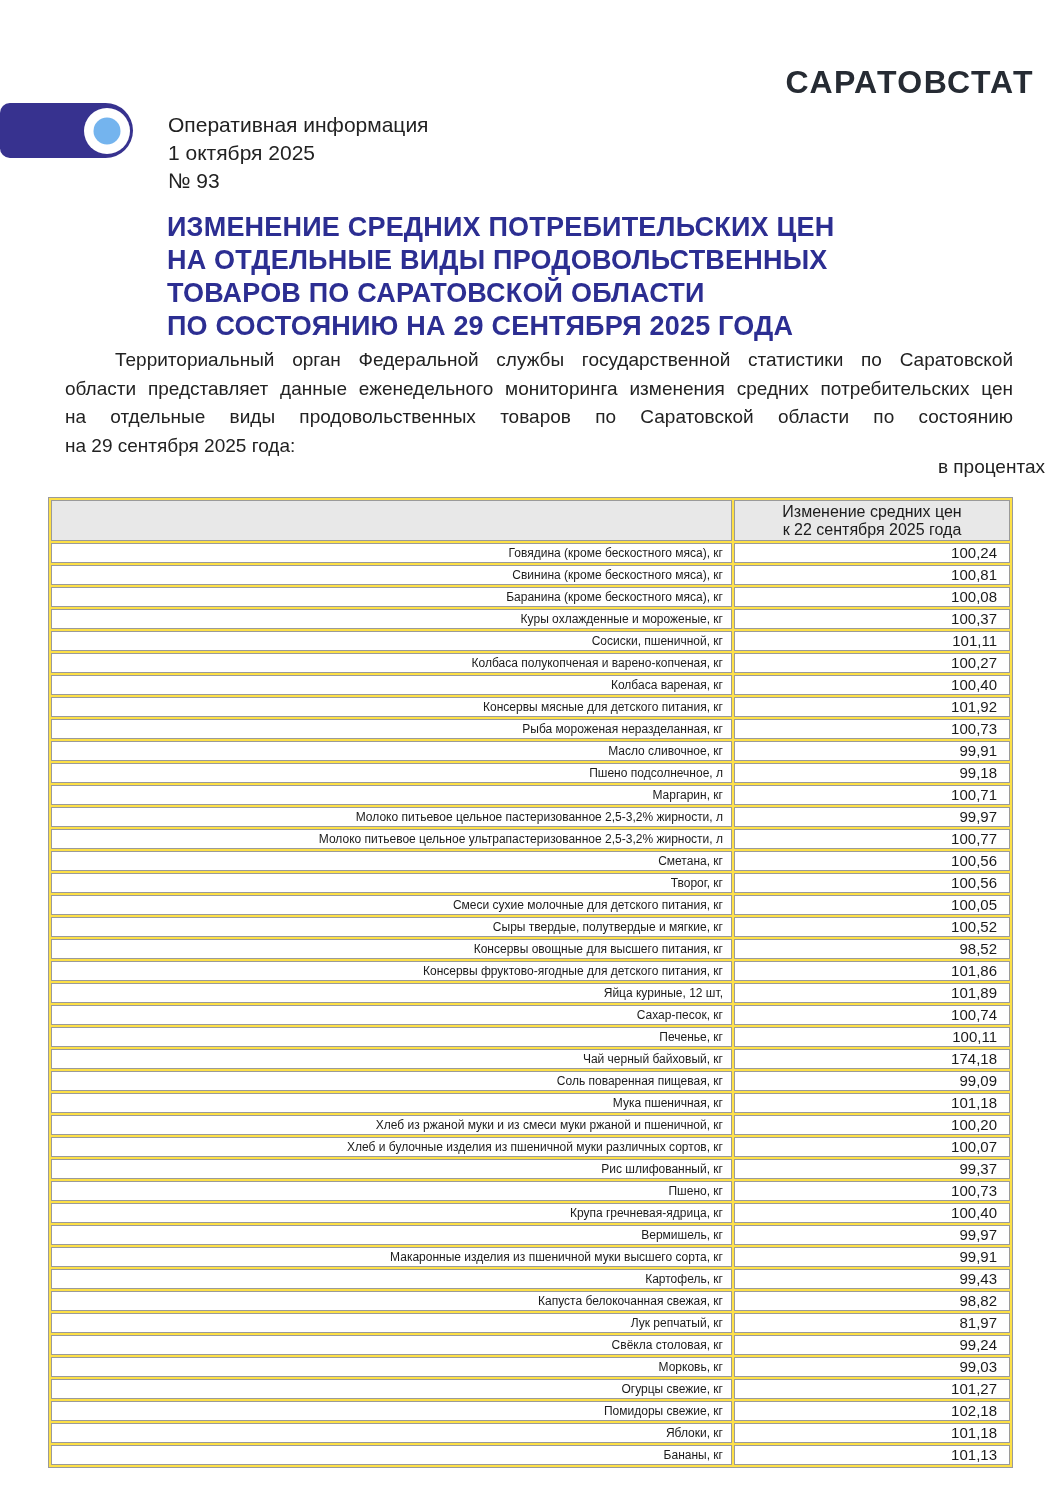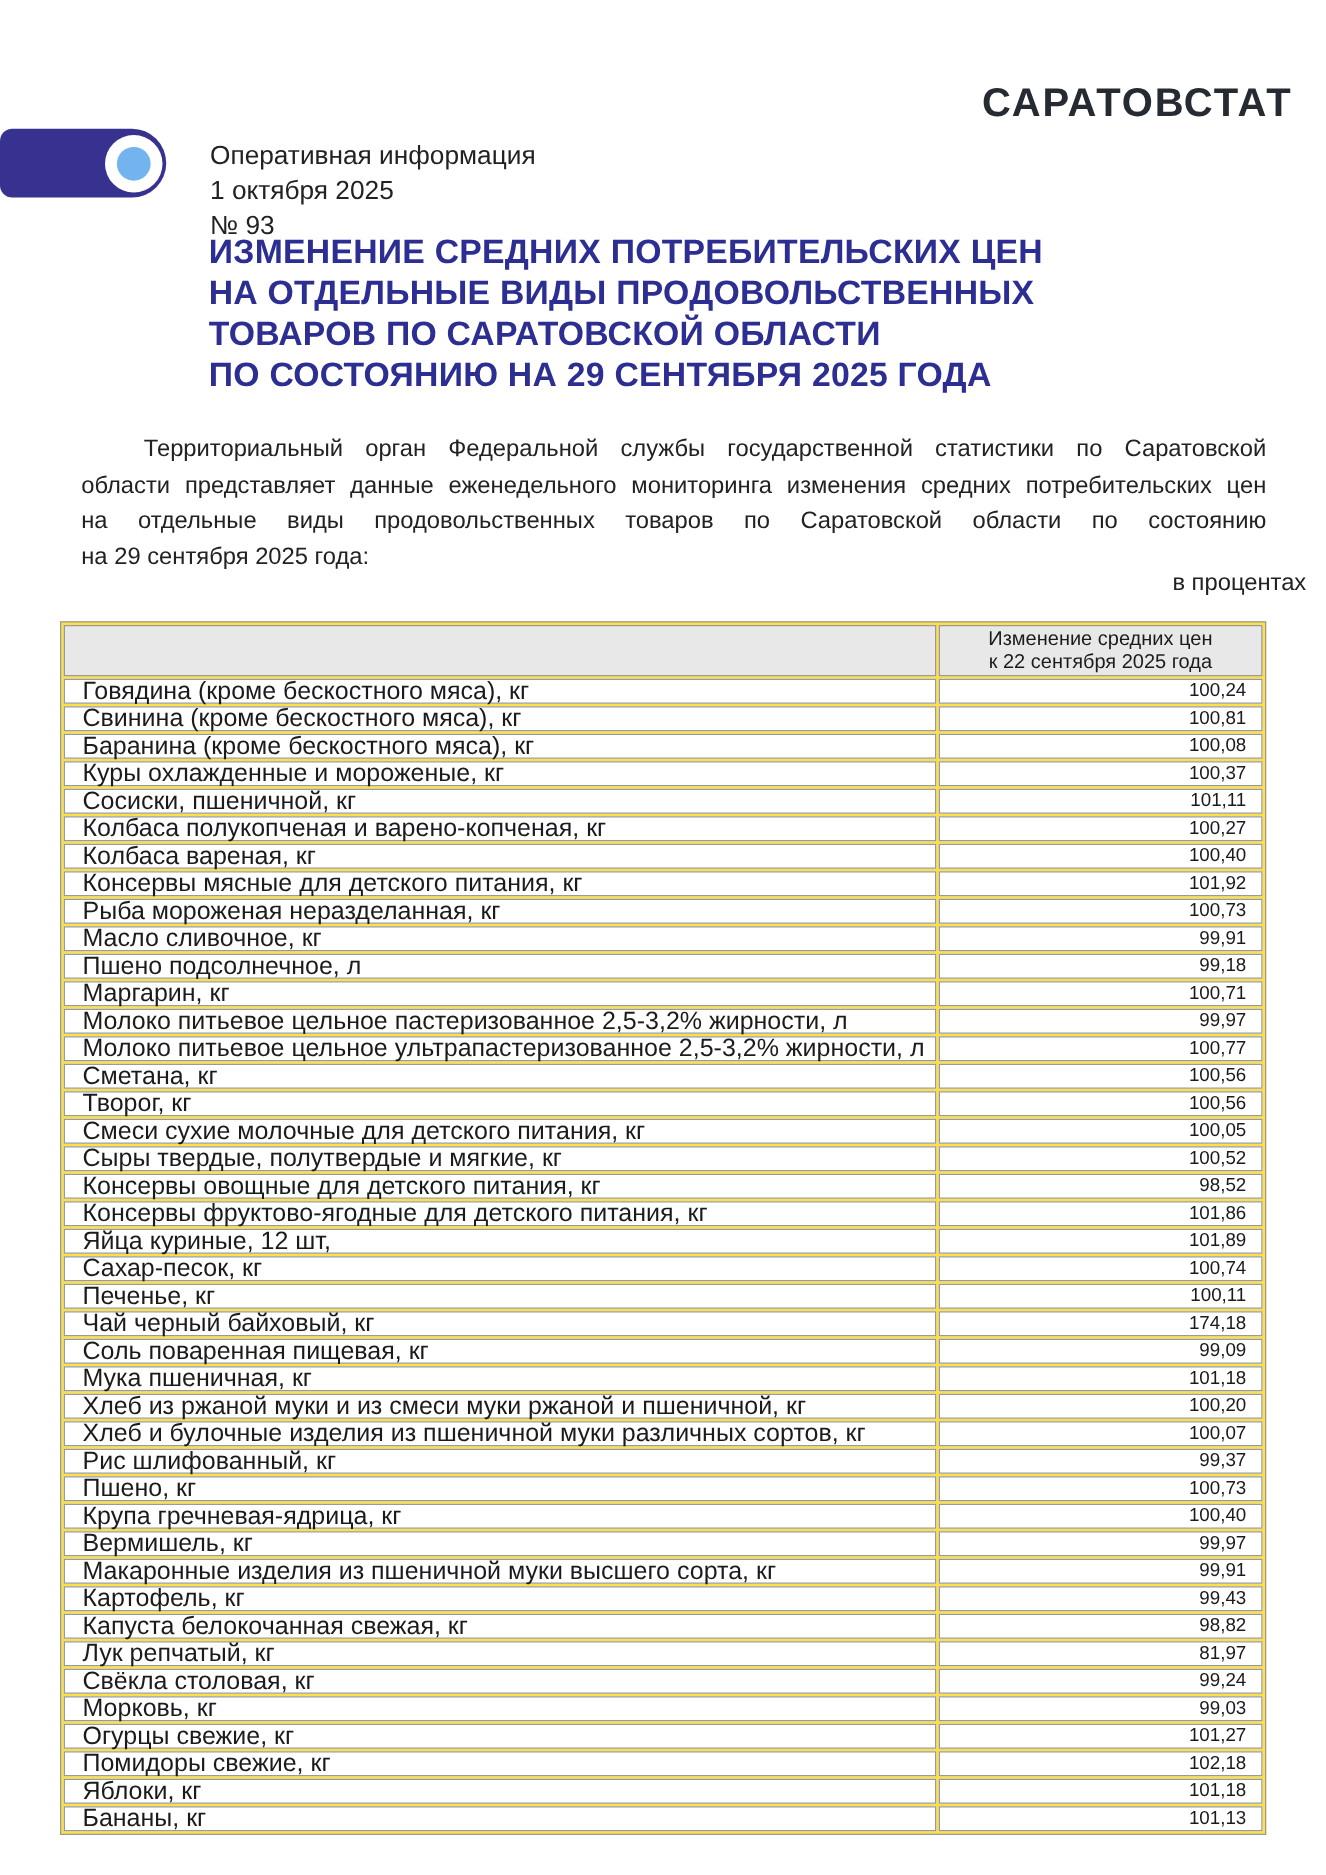--- a/index.html
+++ b/index.html
@@ -59,21 +59,21 @@
   .meta{
     position:absolute;
     left:168px; top:111px;
     font-size:21px;
     line-height:28px;
     color:#222222;
   }
   
   .title{
     position:absolute;
-    left:167px; top:185px;
+    left:167px; top:211px;
     margin:0;
     font-size:27px;
     font-weight:bold;
     line-height:33px;
     color:var(--indigo);
     letter-spacing:0.2px;
   }
   .title span{display:block;}
   
   .intro{
@@ -114,24 +114,24 @@
     background:var(--thead-bg);
     font-weight:normal;
     font-size:16px;
     line-height:17.5px;
     text-align:center;
     padding:2px 8px;
     vertical-align:middle;
   }
   th.name-col{ width:663px; }
   td.name-cell{
-    font-size:20px;
+    font-size:12px;
     line-height:16px;
     padding:1px 8px 1px 14px;
-    text-align:left;
+    text-align:right;
     white-space:nowrap;
   }
   td.value-cell{
     font-size:15px;
     line-height:16px;
     padding:1px 12px 1px 8px;
     text-align:right;
     white-space:nowrap;
   }
 </style>
@@ -247,21 +247,21 @@
         </tr>
         <tr>
           <td class="name-cell">Смеси сухие молочные для детского питания, кг</td>
           <td class="value-cell">100,05</td>
         </tr>
         <tr>
           <td class="name-cell">Сыры твердые, полутвердые и мягкие, кг</td>
           <td class="value-cell">100,52</td>
         </tr>
         <tr>
-          <td class="name-cell">Консервы овощные для детского питания, кг</td>
+          <td class="name-cell">Консервы овощные для высшего питания, кг</td>
           <td class="value-cell">98,52</td>
         </tr>
         <tr>
           <td class="name-cell">Консервы фруктово-ягодные для детского питания, кг</td>
           <td class="value-cell">101,86</td>
         </tr>
         <tr>
           <td class="name-cell">Яйца куриные, 12 шт,</td>
           <td class="value-cell">101,89</td>
         </tr>

